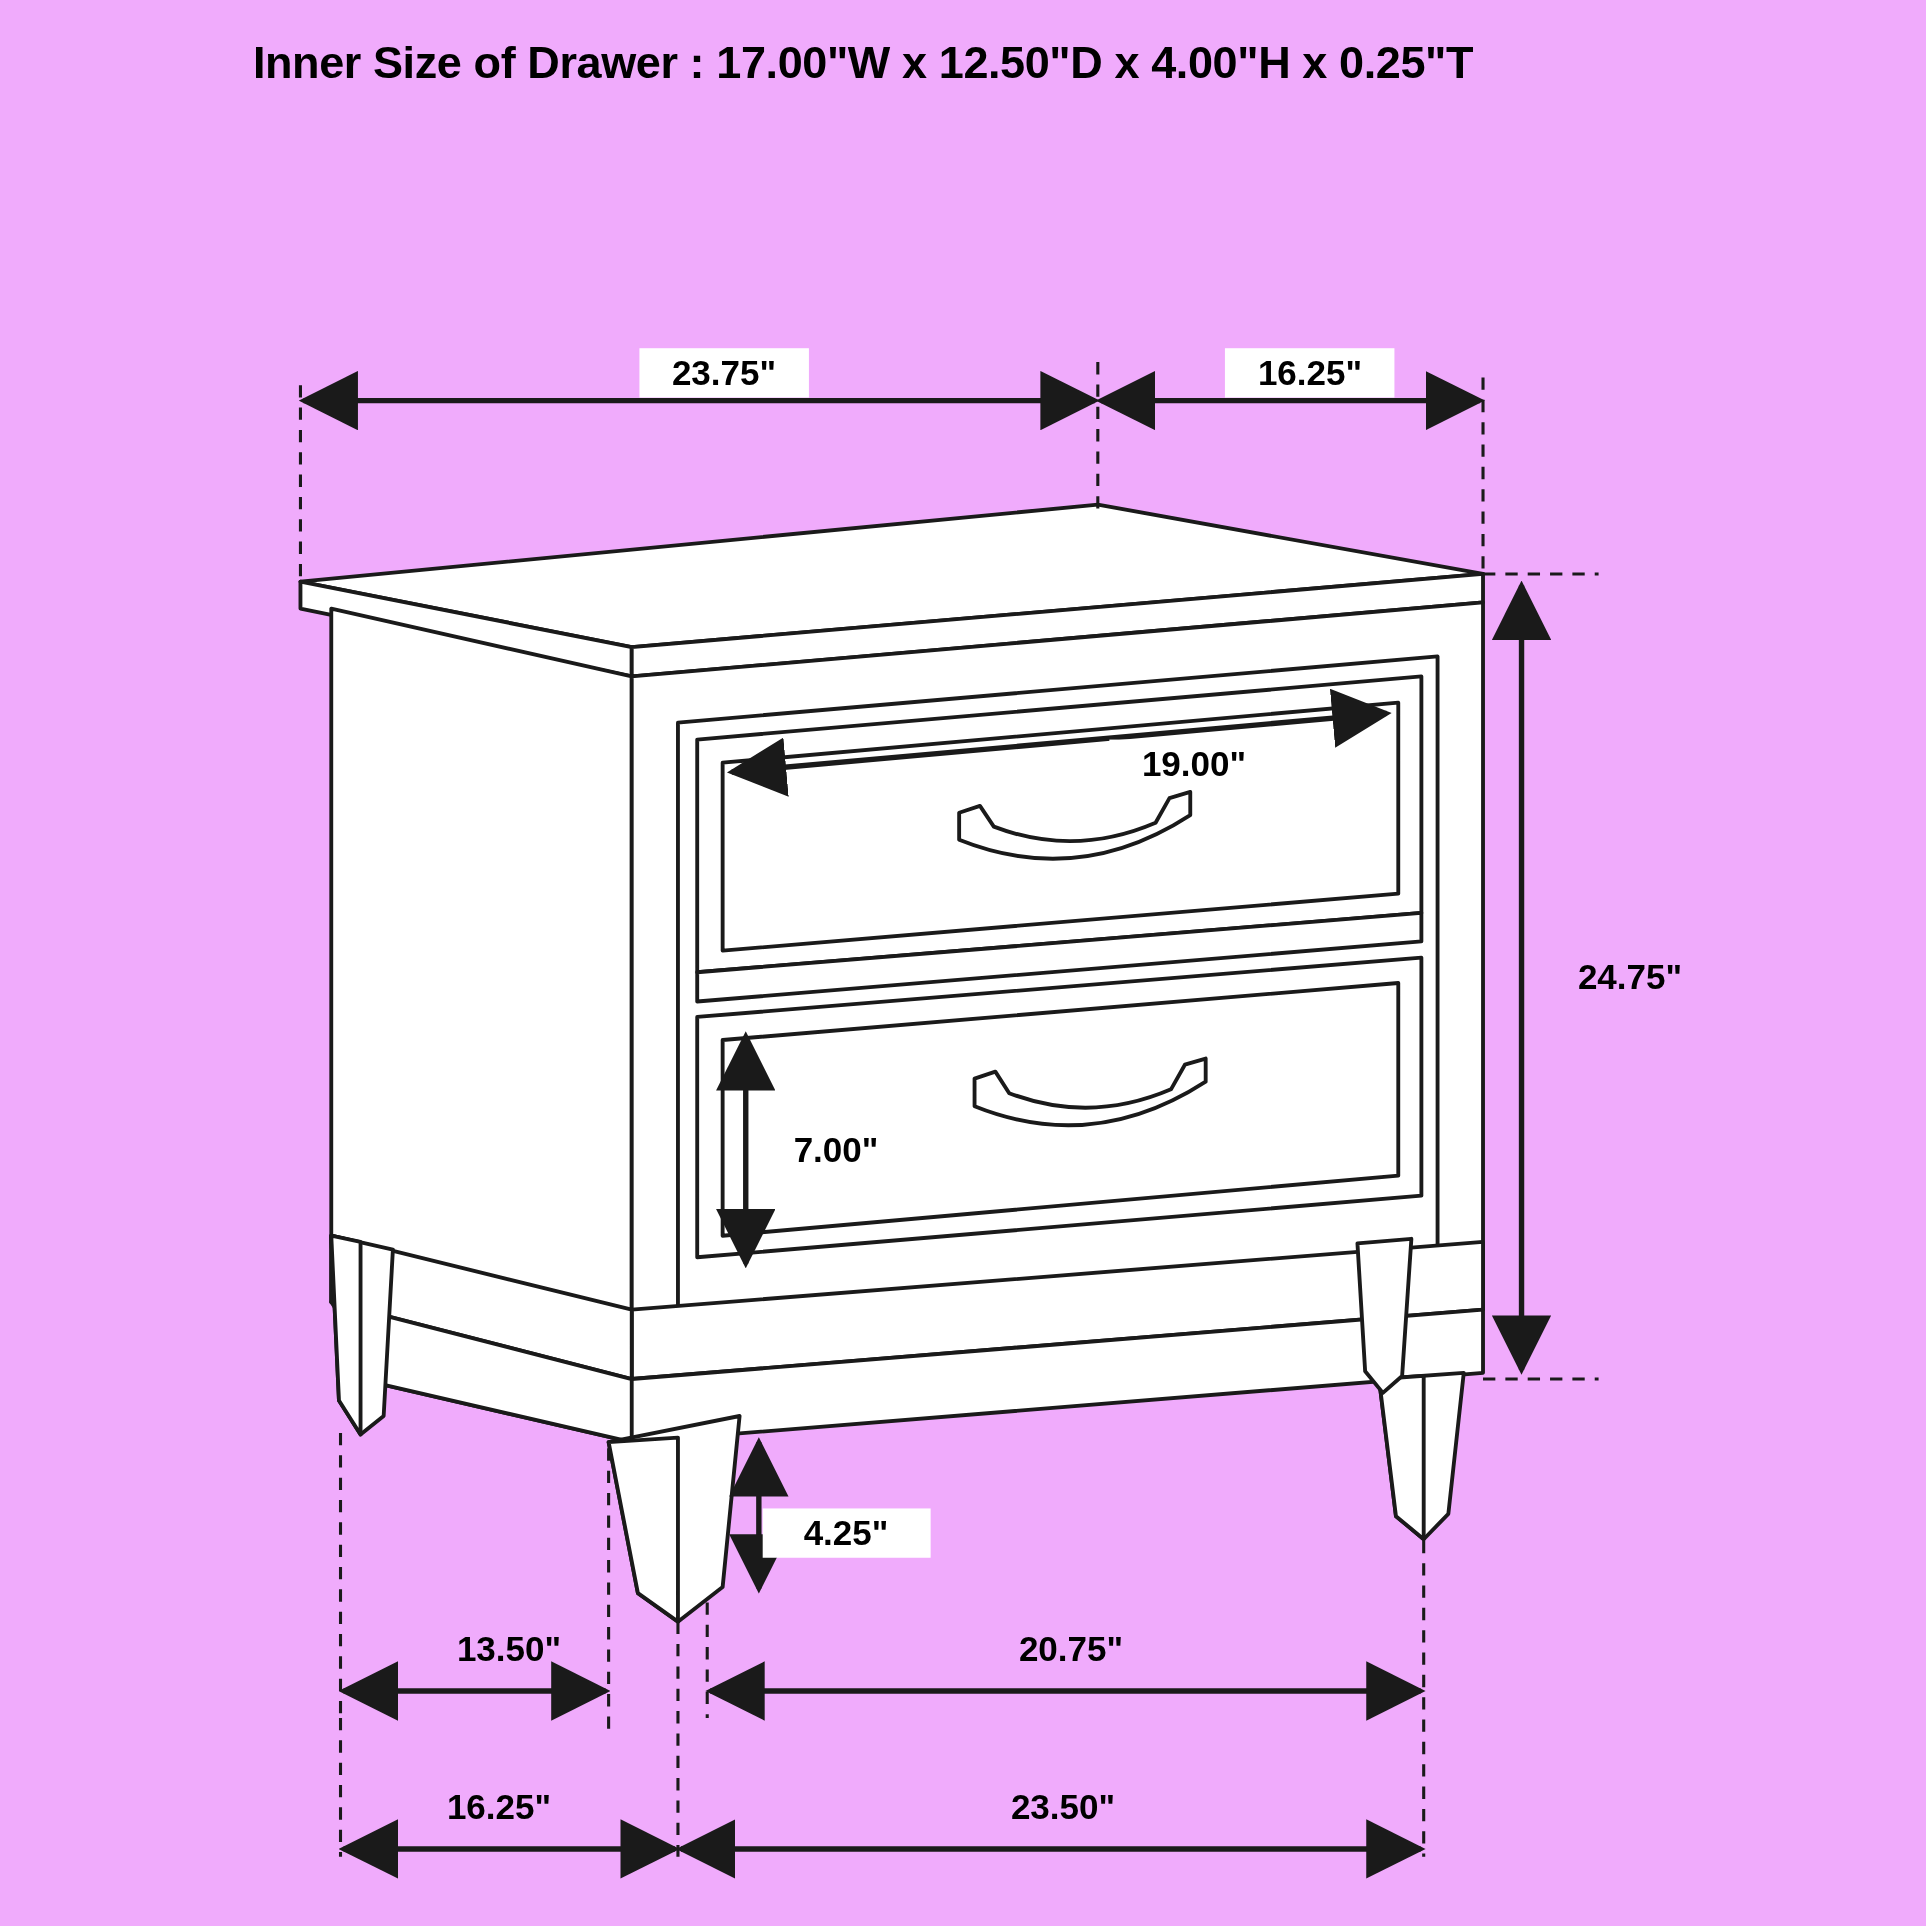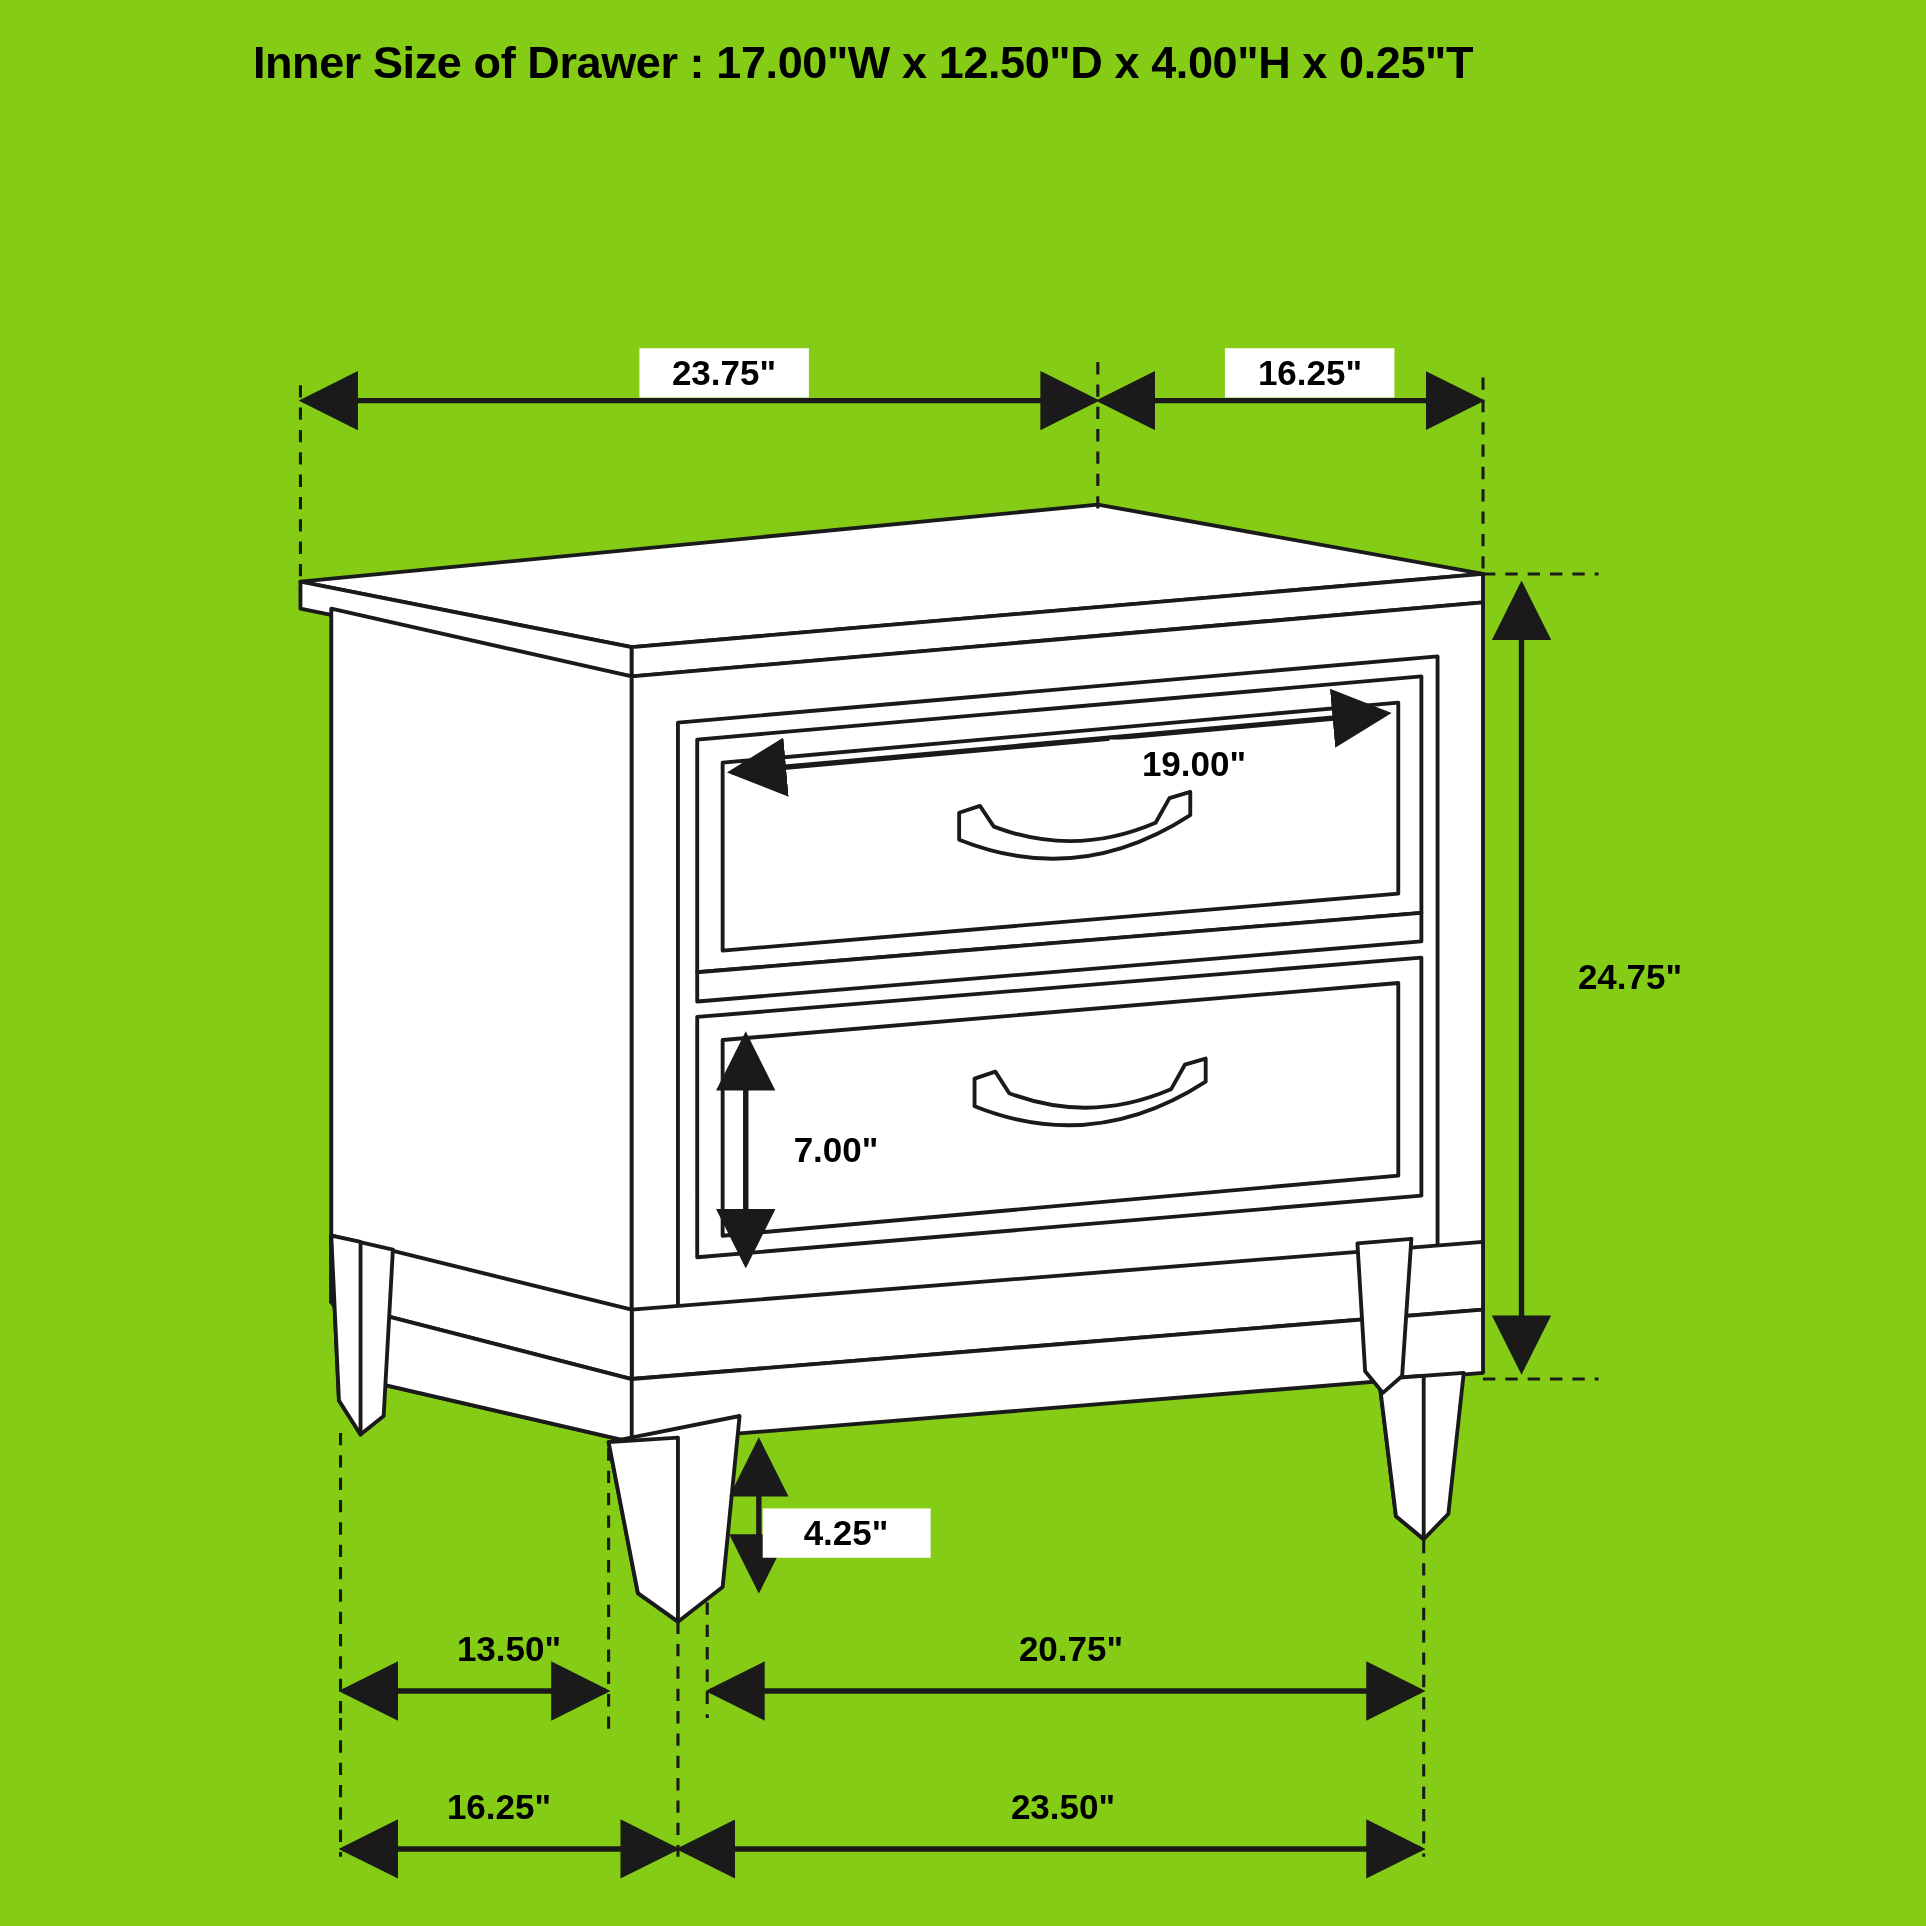--- a/index.html
+++ b/index.html
@@ -11,21 +11,21 @@
     width: 1926px;
     height: 1926px;
     font-family: "Liberation Sans", sans-serif;
     color: #000000;
     overflow: hidden;
   }
   #page {
     position: relative;
     width: 1926px;
     height: 1926px;
-    background: #84cc16;
+    background: #f0abfc;
   }
   #title {
     position: absolute;
     left: 0;
     top: 37px;
     width: 1726px;
     text-align: center;
     font-size: 45px;
     font-weight: bold;
     letter-spacing: -0.4px;

